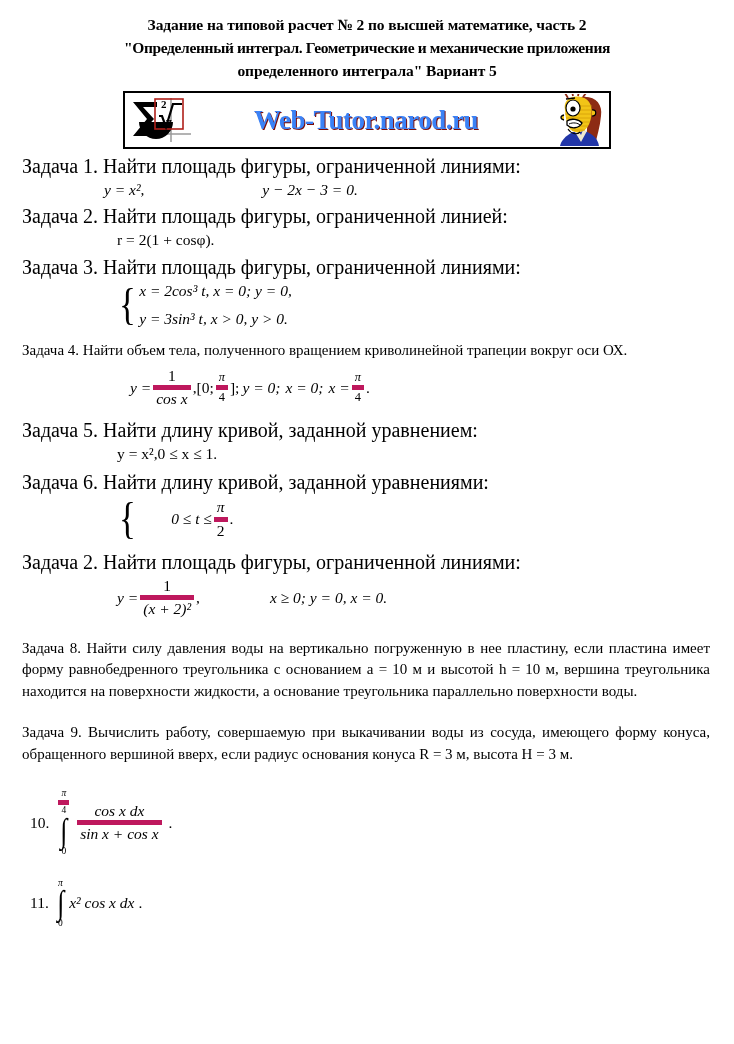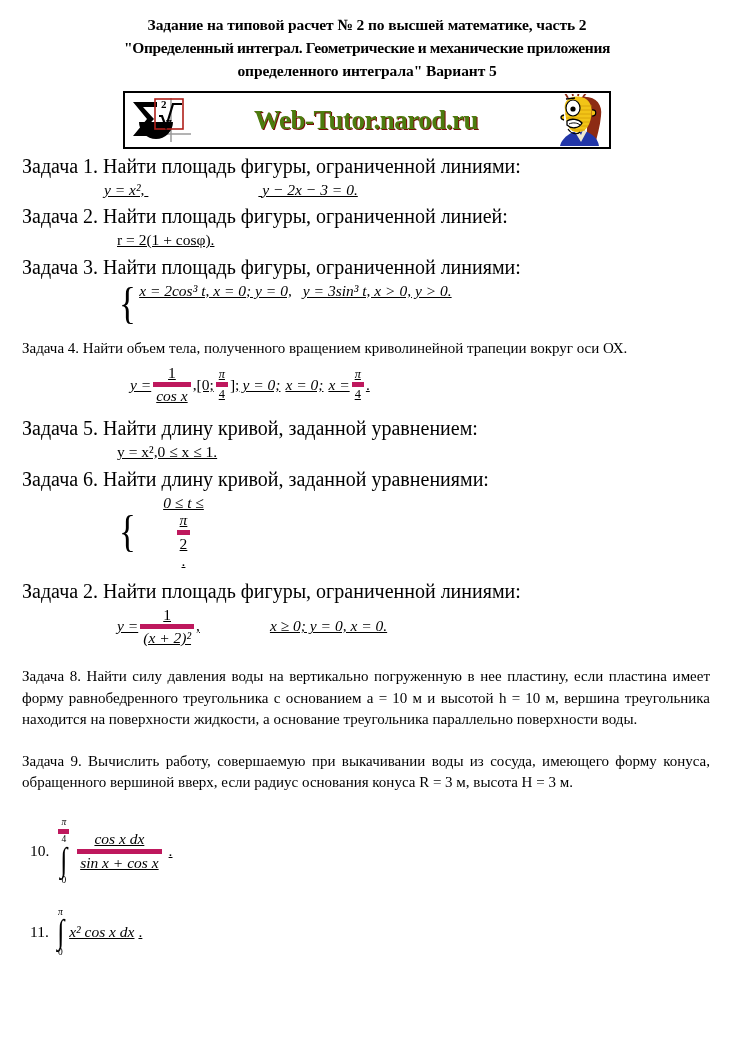--- a/index.html
+++ b/index.html
@@ -49,21 +49,21 @@
   .banner-logo {
     width: 72px;
     height: 52px;
     flex: 0 0 auto;
     margin-left: 4px;
     position: relative;
   }
   .banner-title {
     flex: 1 1 auto;
     text-align: center;
-    color: #4d7c0f;
+    color: #3b82f6;
     font-family: "Liberation Serif", "DejaVu Serif", serif;
     font-weight: bold;
     font-size: 27px;
     letter-spacing: -0.5px;
     text-shadow: 1px 1px 0 #7a0b07;
     white-space: nowrap;
     padding-right: 20px;
   }
   .banner-mascot {
     width: 56px;
@@ -90,21 +90,20 @@
     margin-top: 14px;
     padding-right: 10px;
   }
   .para.p9 { margin-top: 20px; }
 
   
   .math {
     font-family: "Liberation Serif", "DejaVu Serif", serif;
     font-size: 15.5px;
     line-height: 1.15;
-    text-decoration: underline;
   }
   .math i, .mi {
     font-style: italic;
   }
   .formula-indent { padding-left: 82px; }
   .formula-indent-2 { padding-left: 95px; }
 
   
   .frac {
     display: inline-flex;
@@ -128,30 +127,29 @@
     font-size: 44px;
     line-height: 44px;
     font-family: "Liberation Serif", "DejaVu Serif", serif;
     transform: scaleX(0.8);
     margin-right: 1px;
     display: flex;
     align-items: center;
   }
   .system-rows {
     display: flex;
-    flex-direction: row;
+    flex-direction: column;
     justify-content: center;
     gap: 11px;
   }
   .system-rows.tight { gap: 4px; }
   .sys-extra {
     display: flex;
     align-items: center;
-    margin-left: 24px;
-    flex-direction: column;
+    margin-left: 32px;
   }
 
   
   .int-item {
     display: flex;
     align-items: center;
     margin-top: 16px;
     padding-left: 8px;
   }
   .int-num {

